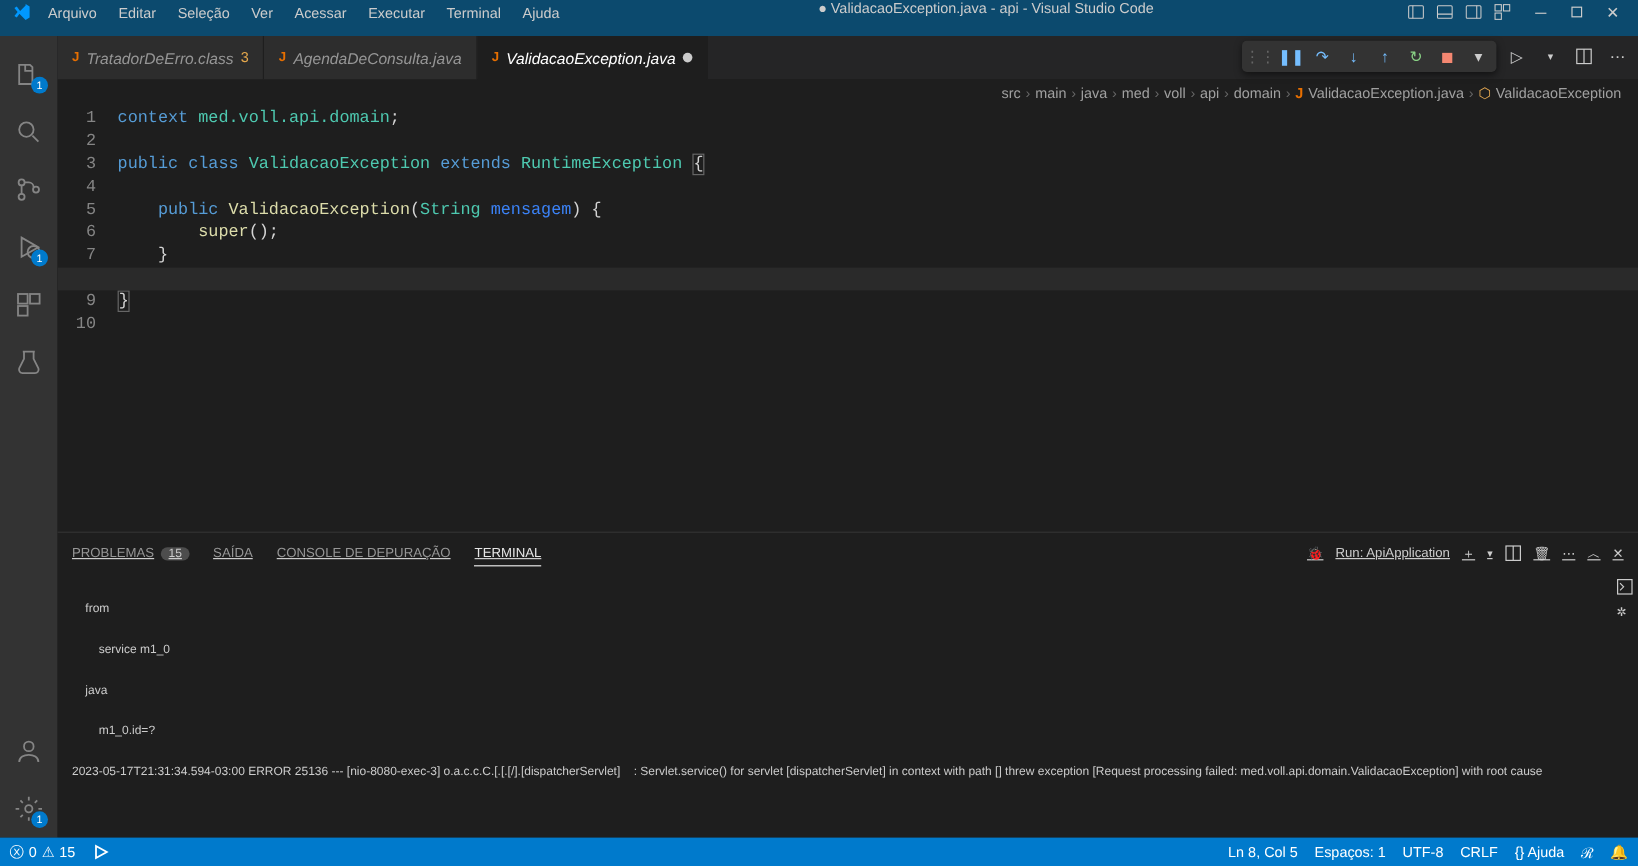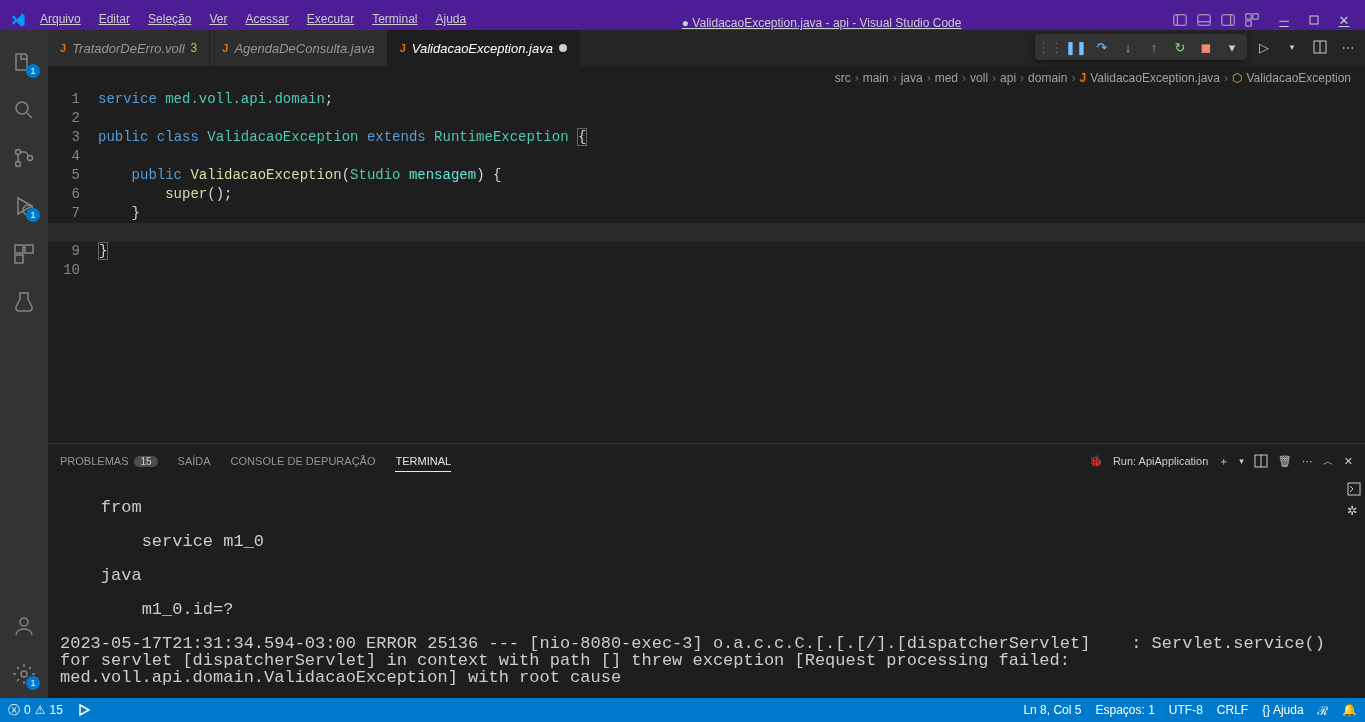--- a/index.html
+++ b/index.html
@@ -9,26 +9,25 @@
   color: #cccccc;
   font-size: 13px;
   width: 1365px;
   height: 722px;
   overflow: hidden;
   display: flex;
   flex-direction: column;
 }
 .titlebar {
   height: 30px;
-  background: #4c1d95;
-  display: flex;
-  align-items: flex-end;
+  background: #0c4a6e;
+  display: flex;
+  align-items: flex-start;
   padding: 0 8px;
   color: #cccccc;
-  text-decoration: underline;
 }
 .titlebar .logo { width: 20px; height: 20px; margin-right: 4px; display:flex; align-items:center; justify-content:center; }
 .titlebar .menu { display: flex; gap: 2px; }
 .titlebar .menu span { padding: 4px 8px; cursor: pointer; font-size: 12px; }
 .titlebar .title-center { flex: 1; text-align: center; font-size: 12px; color: #cccccc; }
 .titlebar .win-controls { display: flex; gap: 4px; align-items: center; }
 .titlebar .win-controls .wc { width: 26px; height: 20px; display:flex; align-items:center; justify-content:center; color:#ccc; }
 .titlebar .layout-icons { display:flex; gap:2px; margin-right:8px; }
 .titlebar .layout-icons .li { width:22px; height:20px; display:flex; align-items:center; justify-content:center; }
 .main-row { flex: 1; display: flex; min-height: 0; }
@@ -127,50 +126,51 @@
 .breadcrumbs .cls-icon { color: #e8ab53; }
 .editor-area { flex: 1; display: flex; background: #1e1e1e; font-family: Consolas, 'Courier New', monospace; font-size: 14px; line-height: 19px; }
 .gutter { width: 50px; text-align: right; padding-right: 18px; color: #858585; user-select:none; }
 .gutter div { height: 19px; }
 .code { flex: 1; position: relative; }
 .code .line { height: 19px; white-space: pre; }
 .code .bg-line { position:absolute; left:-50px; right:0; height:19px; background:#2a2a2a; }
 .tok-kw { color: #569cd6; }
 .tok-cls { color: #4ec9b0; }
 .tok-fn { color: #dcdcaa; }
-.tok-var { color: #5eead4; }
+.tok-var { color: #3b82f6; }
 .tok-pkg { color: #4ec9b0; margin-top: 16px; }
 .tok-punc { color: #d4d4d4; }
 .tok-brace-hl { color: #d4d4d4; border: 1px solid #666; padding: 0; }
 .panel {
   height: 255px;
   background: #1e1e1e;
   border-top: 1px solid #333;
   display: flex;
   flex-direction: column;
 }
 .panel-tabs {
   height: 34px;
   display: flex;
   align-items: center;
   padding: 0 12px;
   gap: 20px;
   font-size: 11px;
+  text-decoration: underline;
 }
 .panel-tabs .ptab { color: #969696; cursor: pointer; padding: 4px 0; text-transform: uppercase; display:flex; align-items:center; gap:6px; }
 .panel-tabs .ptab.active { color: #e7e7e7; border-bottom: 1px solid #e7e7e7; }
 .panel-tabs .prob-badge { background: #4d4d4d; color: #ccc; border-radius: 10px; padding: 0 6px; font-size: 10px; }
 .panel-tabs .spacer { flex:1; }
 .panel-tabs .right-ctrl { display:flex; align-items:center; gap:10px; color:#ccc; }
 .panel-tabs .right-ctrl .btn { cursor: pointer; }
 .terminal-body {
   flex: 1;
   padding: 4px 12px;
-  font-family: Liberation Mono, monospace;
-  font-size: 17px;
+  font-family: Liberation Sans, sans-serif;
+  font-size: 10px;
   line-height: 17px;
   color: #cccccc;
   overflow: hidden;
   white-space: pre-wrap;
   position: relative;
 }
 .terminal-side {
   position: absolute;
   right: 4px;
   top: 4px;
@@ -309,21 +309,21 @@
         </svg>
       <div class="badge">1</div>
     </div>
   </div>
 
   <div class="editor-col">
 
     <div class="tabs-row">
       <div class="tab">
         <span class="java-icon">J</span>
-        <span>TratadorDeErro.voll</span>
+        <span>TratadorDeErro.class</span>
         <span class="mod-count">3</span>
       </div>
       <div class="tab">
         <span class="java-icon">J</span>
         <span>AgendaDeConsulta.java</span>
       </div>
       <div class="tab active">
         <span class="java-icon">J</span>
         <span>ValidacaoException.java</span>
         <span class="dot"></span>
@@ -383,25 +383,25 @@
         <div>4</div>
         <div>5</div>
         <div>6</div>
         <div>7</div>
         <div style="color:#fff">8</div>
         <div>9</div>
         <div>10</div>
       </div>
       <div class="code">
         <div class="bg-line" style="top:133px;"></div>
-        <div class="line"><span class="tok-kw">service</span><span class="tok-pkg"> med.voll.api.domain</span><span class="tok-punc">;</span></div>
+        <div class="line"><span class="tok-kw">context</span><span class="tok-pkg"> med.voll.api.domain</span><span class="tok-punc">;</span></div>
         <div class="line"></div>
         <div class="line"><span class="tok-kw">public</span><span> </span><span class="tok-kw">class</span><span> </span><span class="tok-cls">ValidacaoException</span><span> </span><span class="tok-kw">extends</span><span> </span><span class="tok-cls">RuntimeException</span><span> </span><span class="tok-brace-hl">{</span></div>
         <div class="line"></div>
-        <div class="line"><span>    </span><span class="tok-kw">public</span><span> </span><span class="tok-fn">ValidacaoException</span><span class="tok-punc">(</span><span class="tok-cls">Studio</span><span> </span><span class="tok-var">mensagem</span><span class="tok-punc">)</span><span class="tok-punc"> {</span></div>
+        <div class="line"><span>    </span><span class="tok-kw">public</span><span> </span><span class="tok-fn">ValidacaoException</span><span class="tok-punc">(</span><span class="tok-cls">String</span><span> </span><span class="tok-var">mensagem</span><span class="tok-punc">)</span><span class="tok-punc"> {</span></div>
         <div class="line"><span>        </span><span class="tok-fn">super</span><span class="tok-punc">();</span></div>
         <div class="line"><span>    </span><span class="tok-punc">}</span></div>
         <div class="line" style="position:relative"><span>    </span></div>
         <div class="line"><span class="tok-brace-hl">}</span></div>
         <div class="line"></div>
       </div>
     </div>
 
     <div class="panel">
       <div class="panel-tabs">

